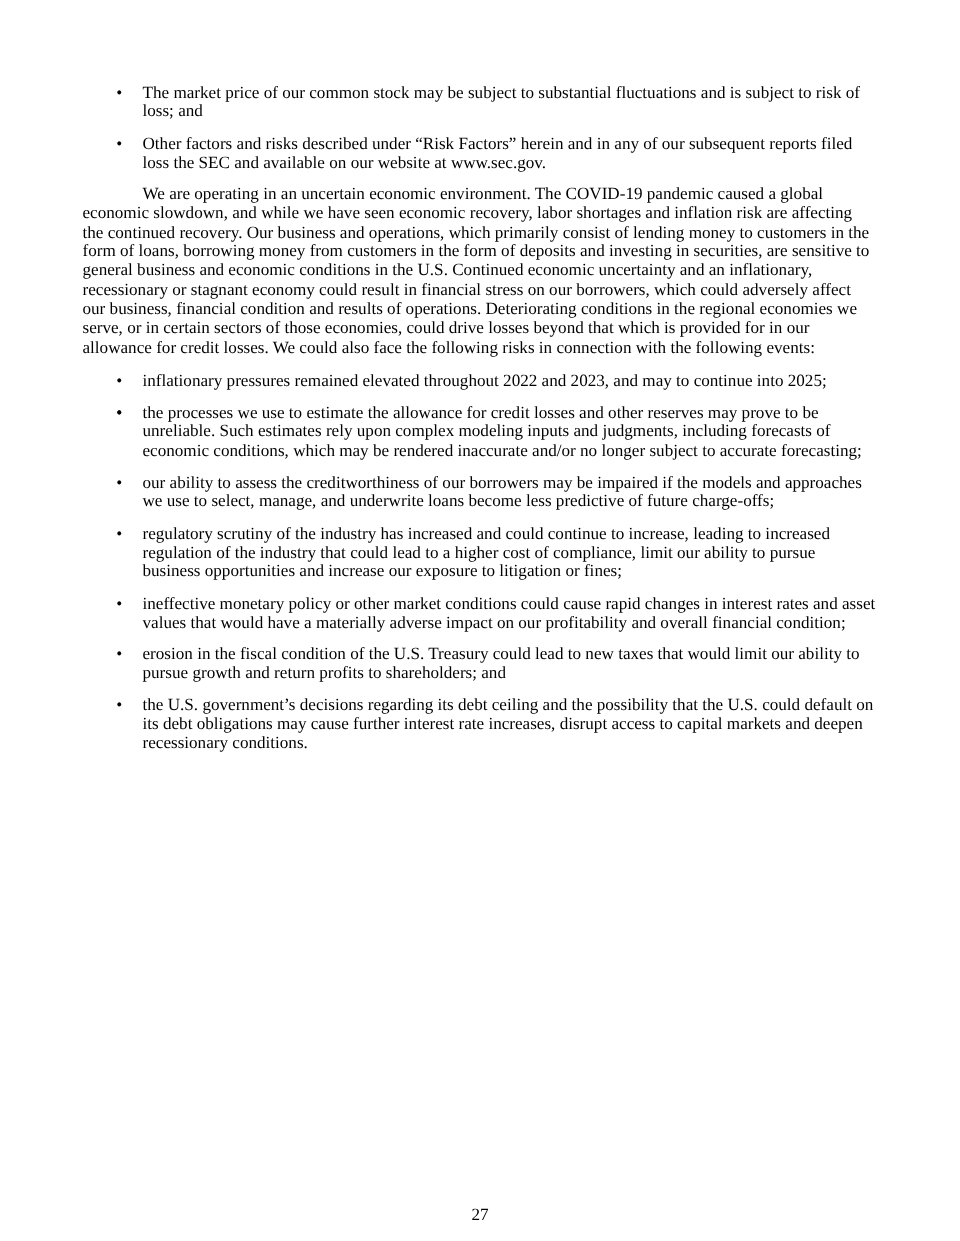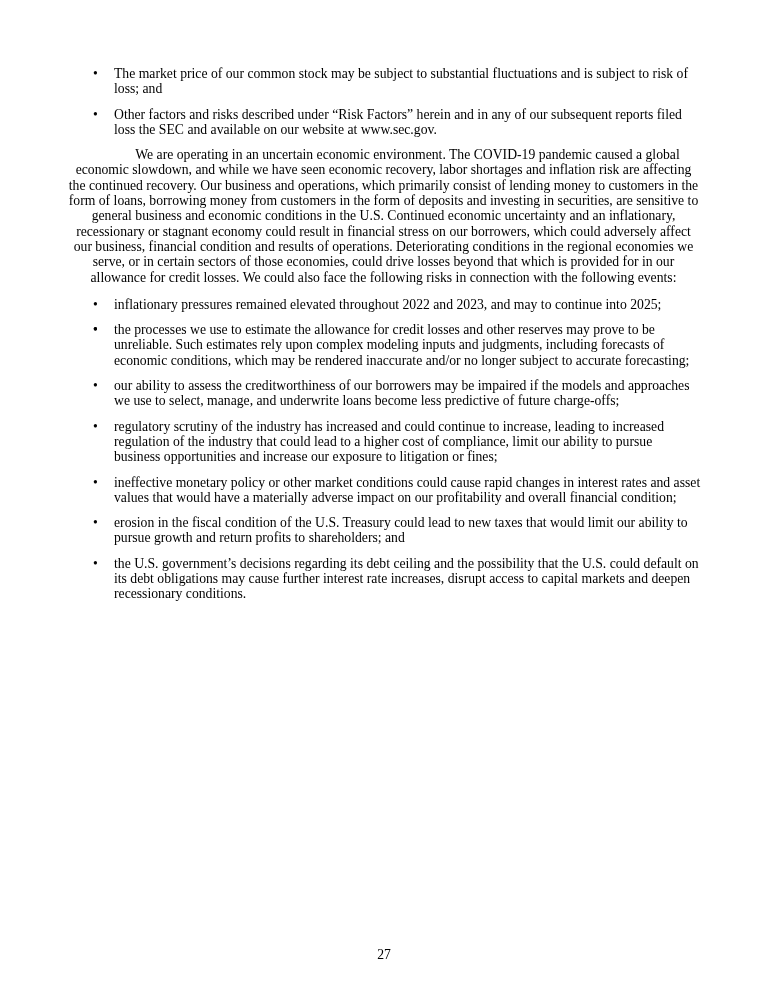--- a/index.html
+++ b/index.html
@@ -44,31 +44,30 @@
   .risk-subheading {
     font-weight: bold;
     font-style: italic;
     font-size: 13.7px;
     margin: 0 0 11px 0;
     line-height: 15.6px;
   }
   .body-para {
     margin: 0 0 11px 0;
     text-indent: 48px;
-    text-align: center;
   }
   .intro-para {
     margin-bottom: 12px;
   }
   .closing-para {
     margin-top: 12px;
   }
   .page-number {
     position: absolute;
-    bottom: 31px;
+    bottom: 14px;
     left: 0;
     width: 100%;
     text-align: center;
   }
 </style>
 </head>
 <body>
 
 <div class="page">
 

